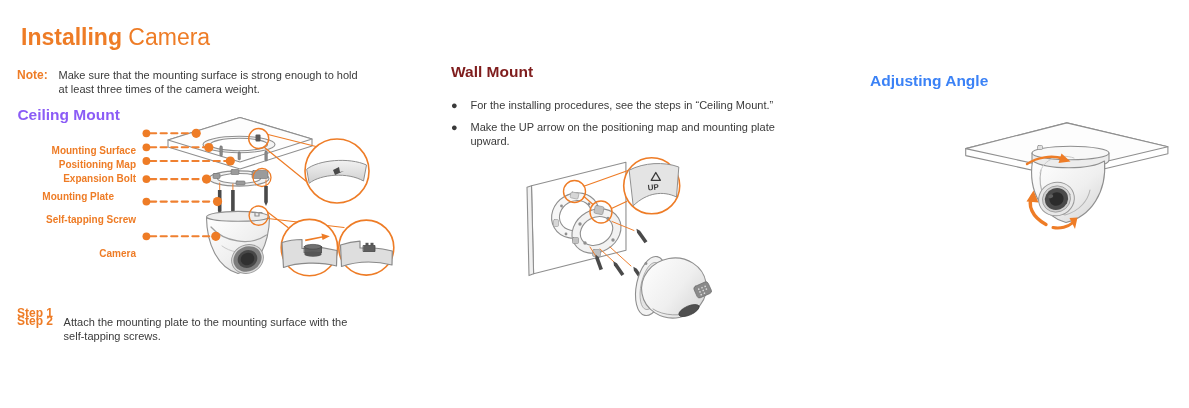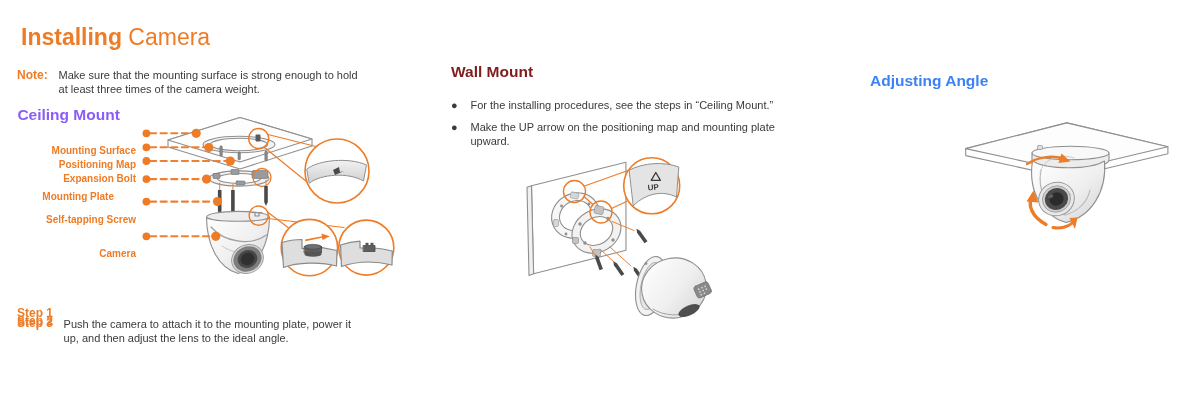--- a/index.html
+++ b/index.html
@@ -30,24 +30,21 @@
   <div class="abs lbl" style="right:1075px;top:172.1px;">Mounting Plate</div>
   <div class="abs lbl" style="right:1053px;top:194.6px;">Self-tapping Screw</div>
   <div class="abs lbl" style="right:1053px;top:229.3px;">Camera</div>
 
   <div class="abs body" style="left:17px;top:289px;">
     <div style="position:relative;margin-bottom:8px;">
       <span class="ow" style="position:absolute;left:0;top:-1px;text-align:center;">Step 1</span>
     </div>
     <div style="position:relative;margin-bottom:10px;">
       <span class="ow" style="position:absolute;left:0;top:-1px;">Step 2</span>
-    </div>
-    <div style="position:relative;">
-      <span class="ow" style="position:absolute;left:0;top:-1px;">Step 3</span>
-      <div style="margin-left:46.6px;width:300px;">Push the camera to attach it to the mounting plate, power it up, and then adjust the lens to the ideal angle.</div>
+      <div style="margin-left:46.6px;width:300px;">Attach the mounting plate to the mounting surface with the self-tapping screws.</div>
     </div>
   </div>
 
   <div class="abs" style="left:451px;top:46.2px;font-size:15.5px;font-weight:bold;color:#7f1d1d;line-height:16px;">Wall Mount</div>
   <div class="abs body" style="left:450px;top:80px;">
     <div style="position:relative;margin-bottom:8px;">
       <span style="position:absolute;left:1px;top:0px;font-size:11px;">●</span>
       <div style="margin-left:20.5px;width:320px;">For the installing procedures, see the steps in “Ceiling Mount.”</div>
     </div>
     <div style="position:relative;">

